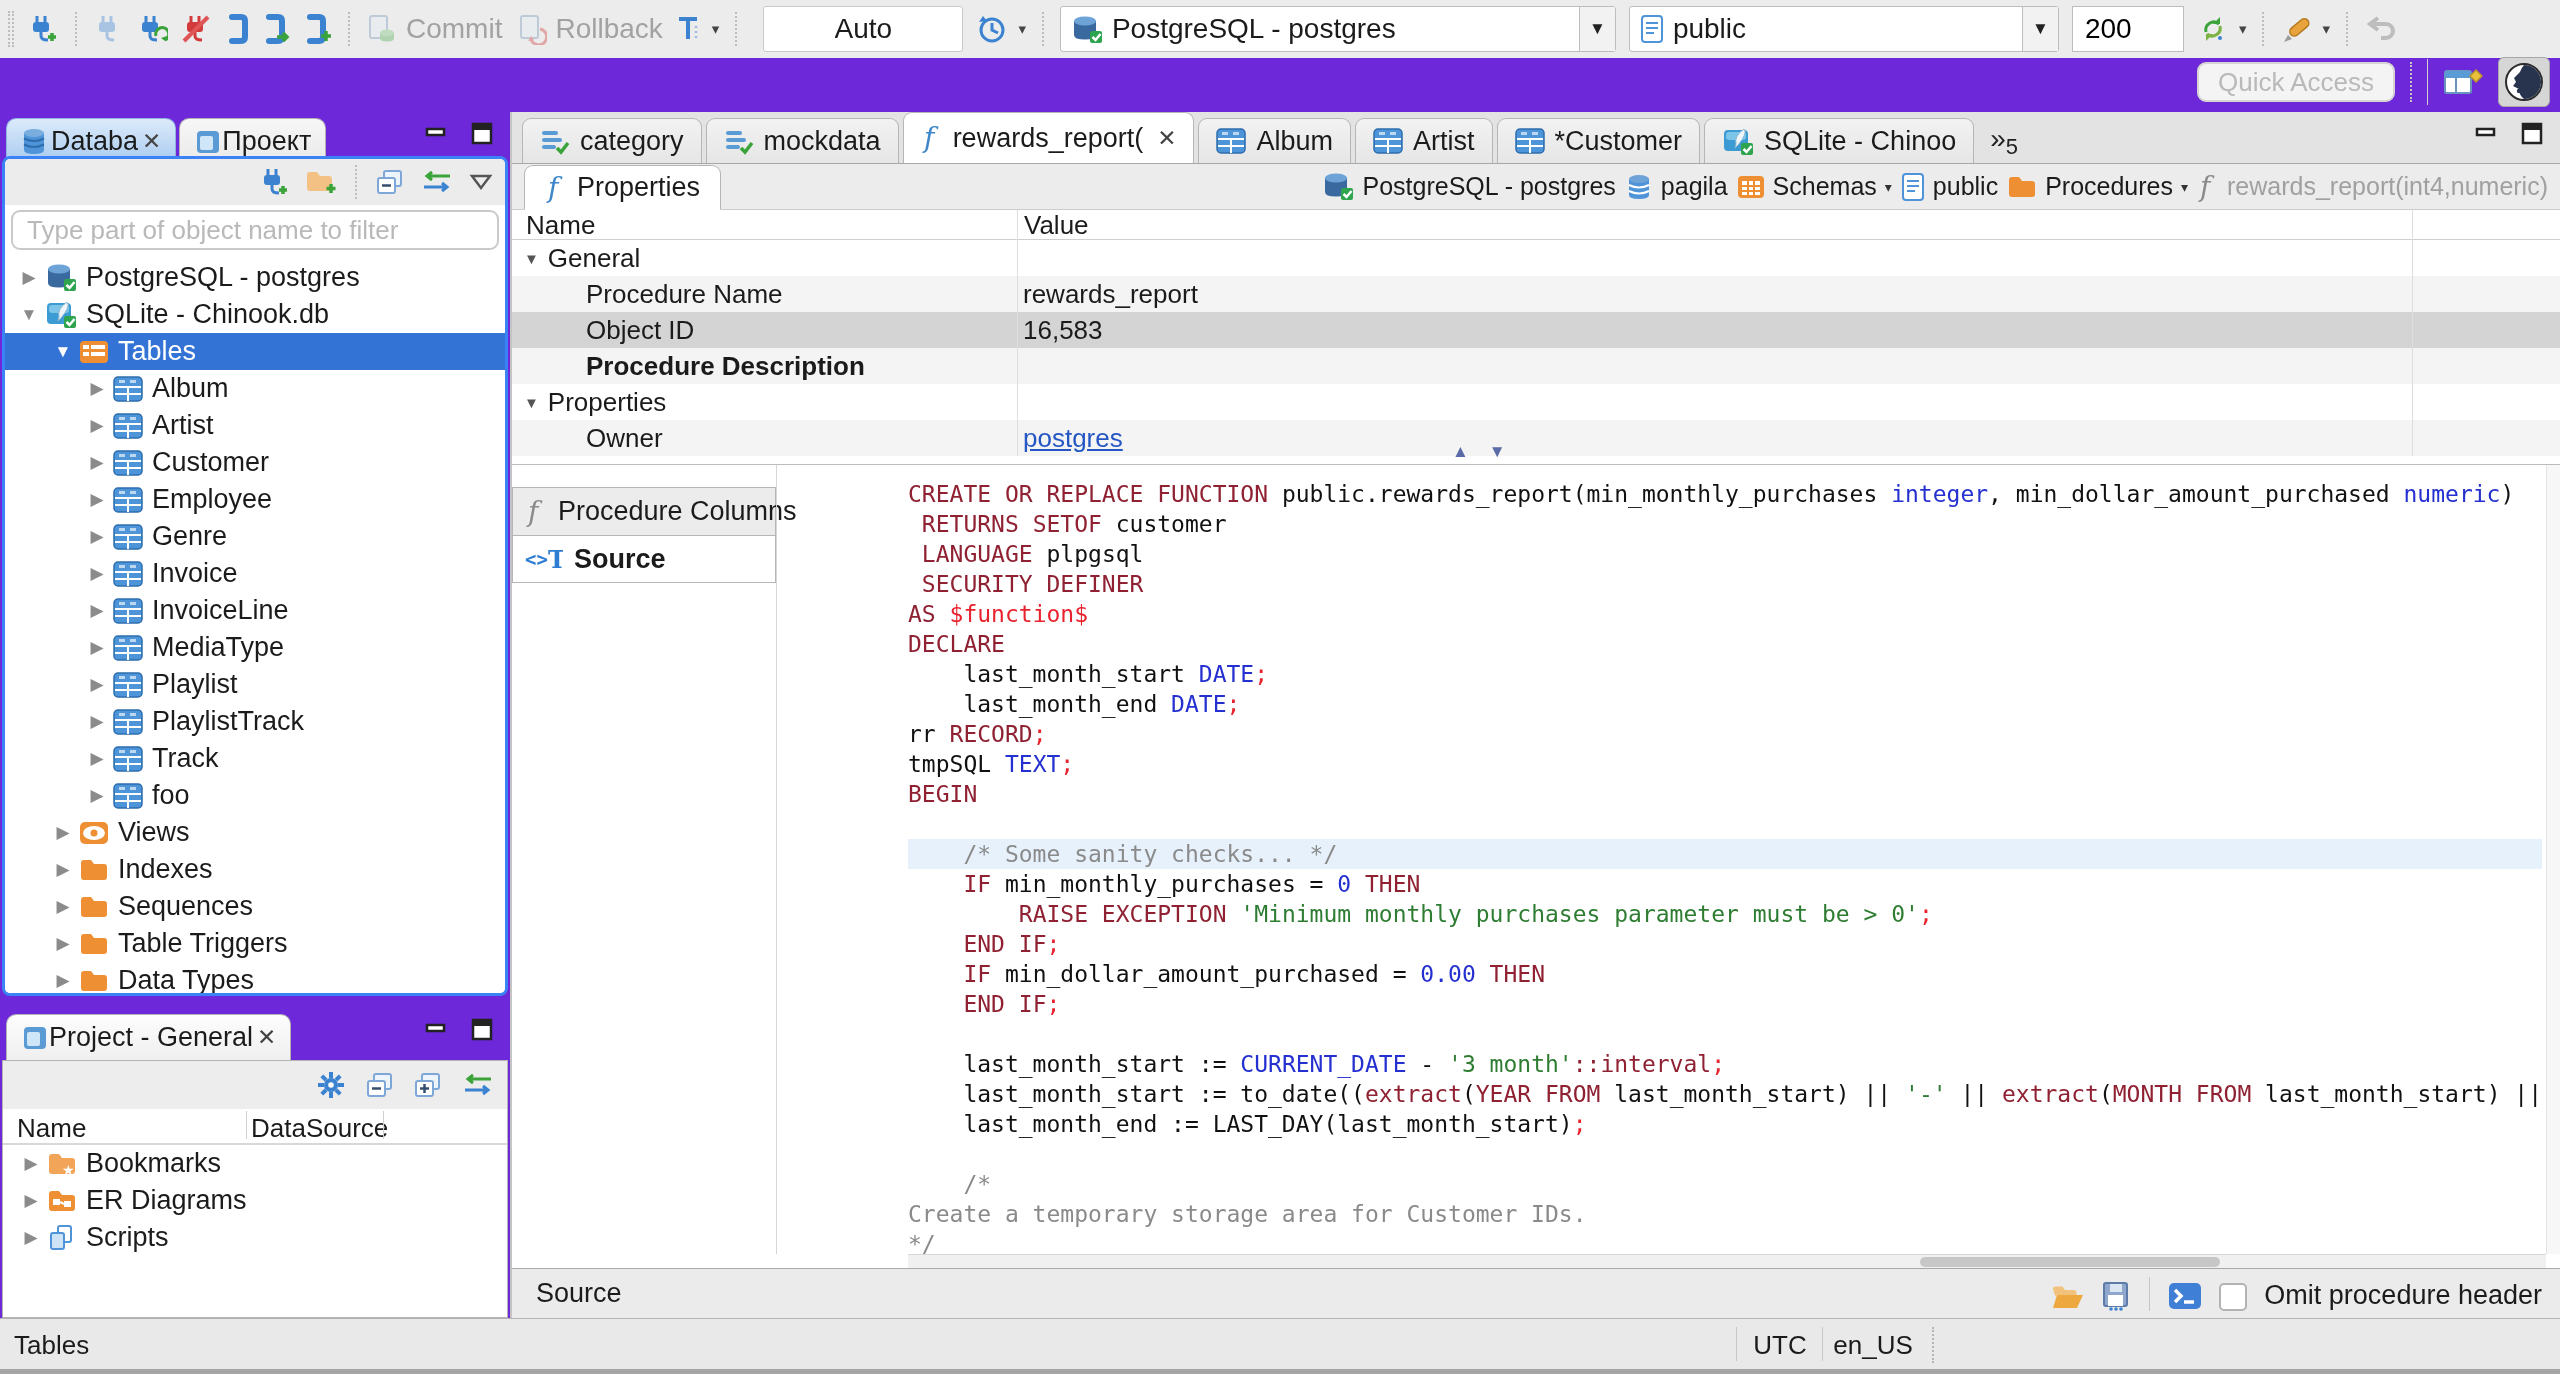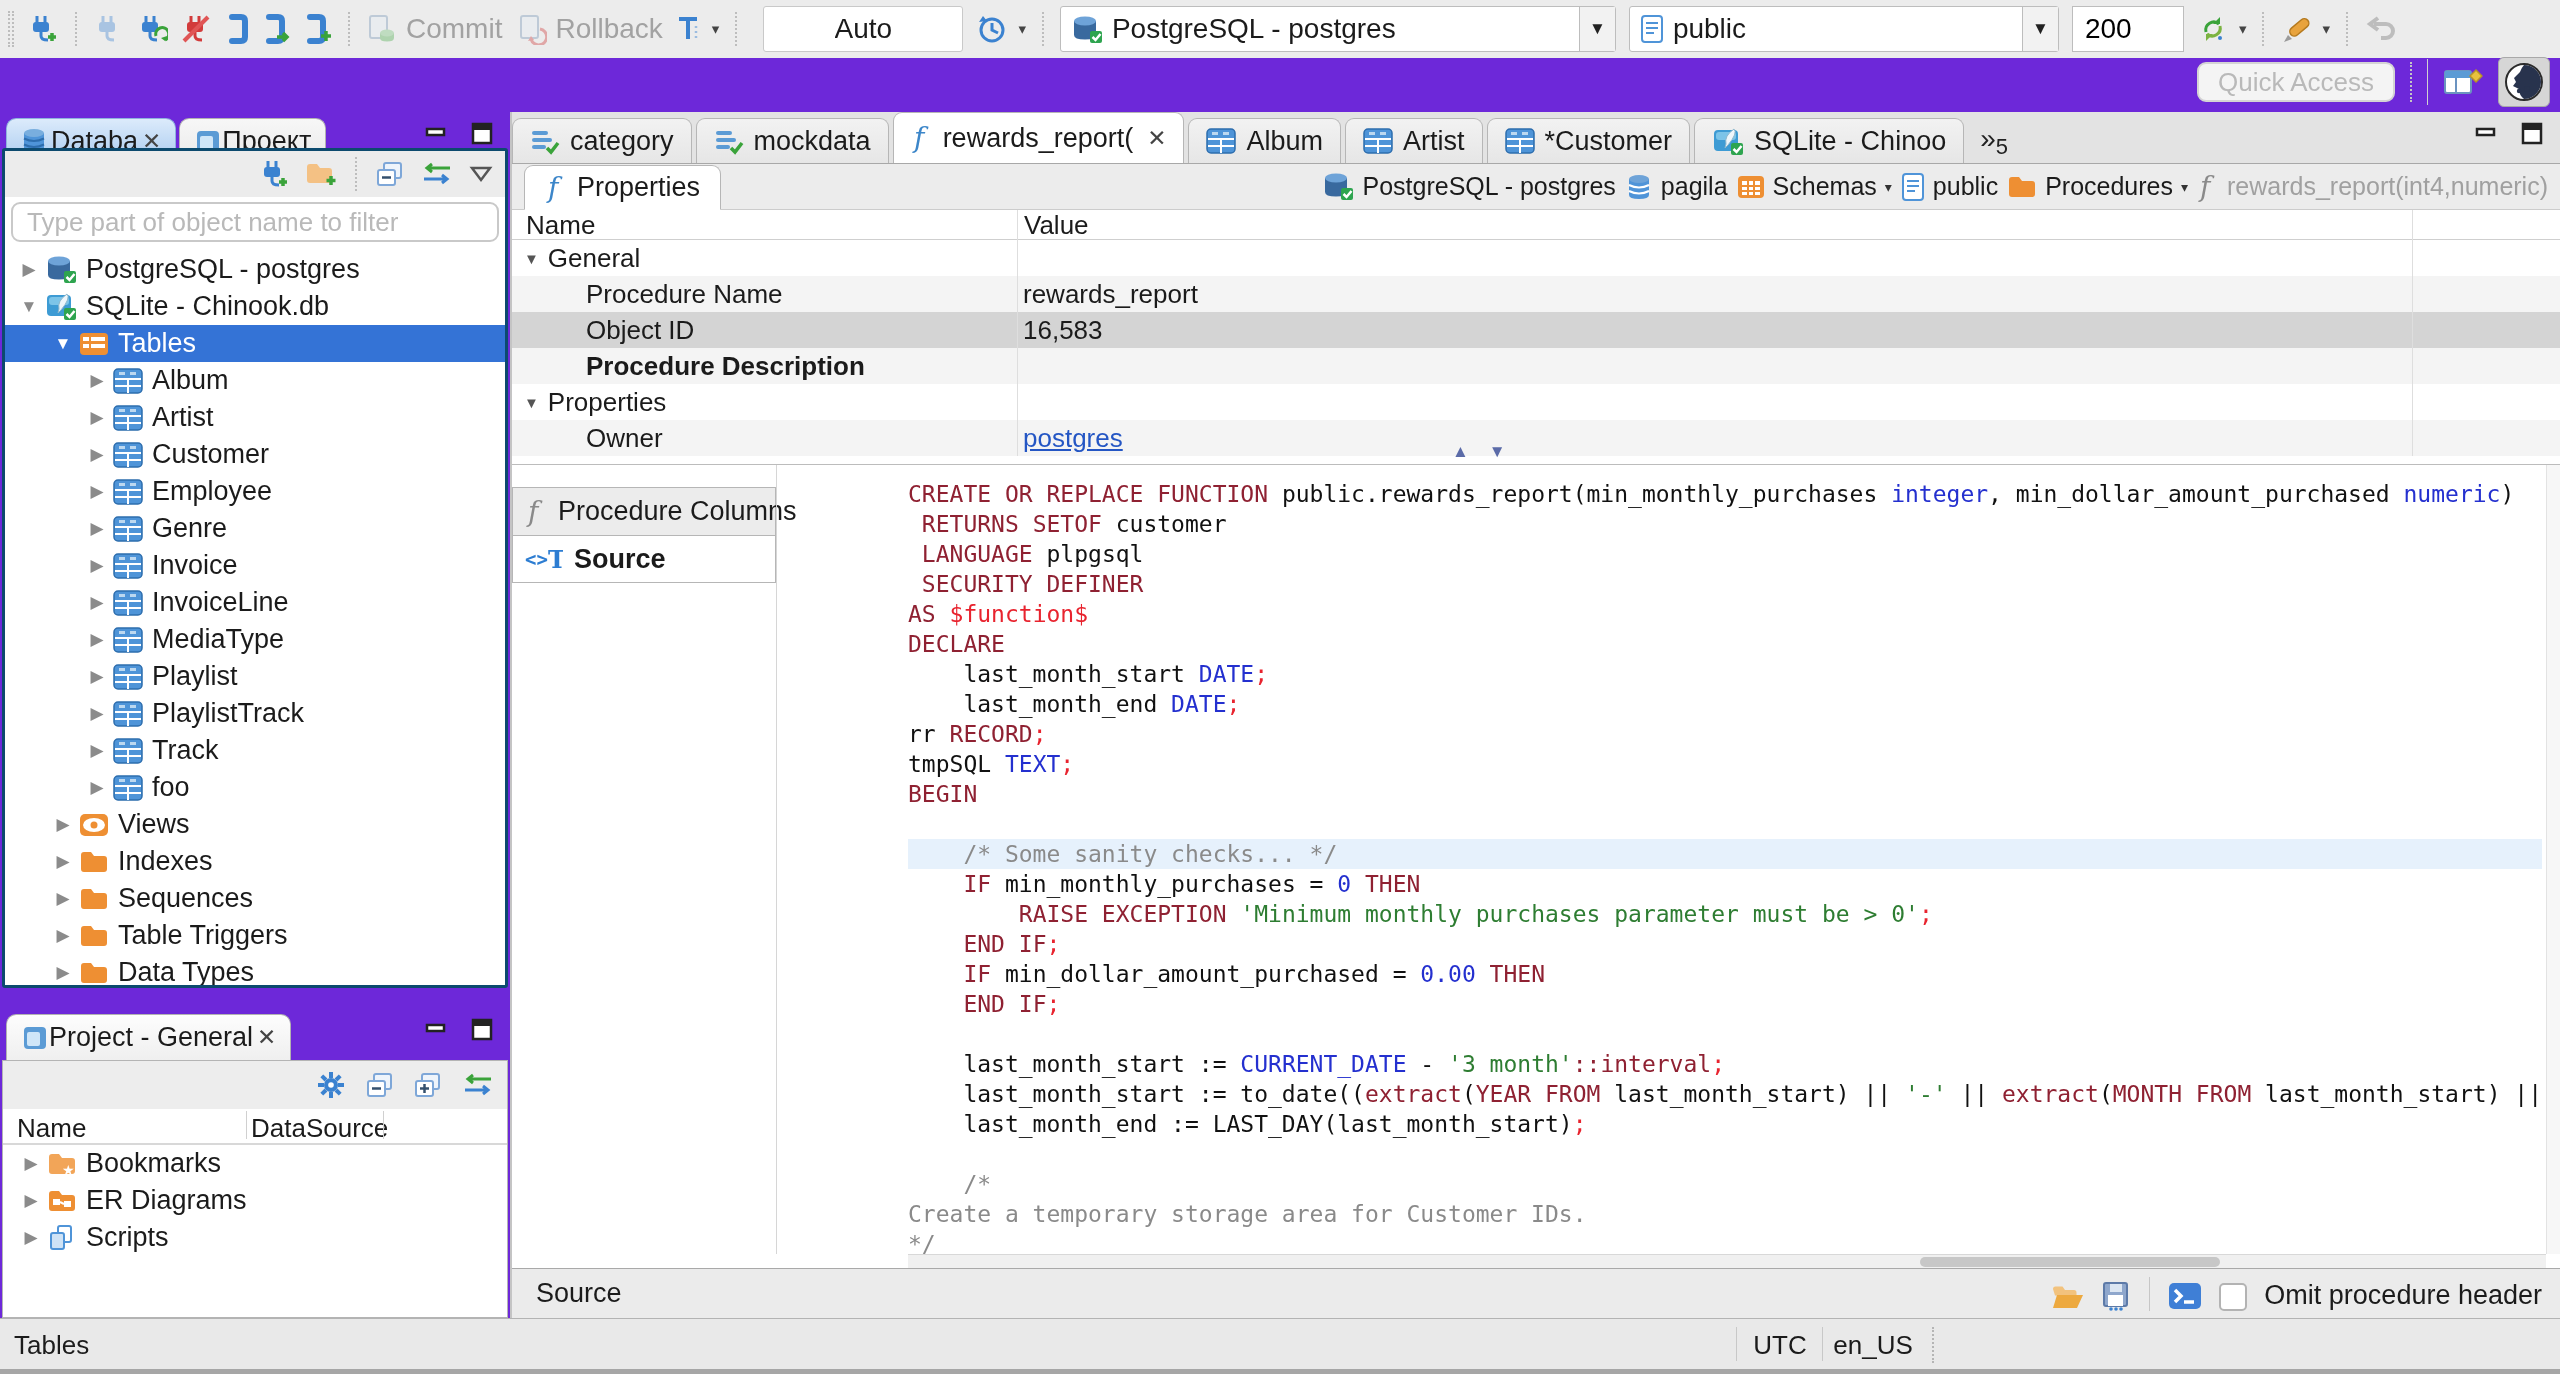--- a/index.html
+++ b/index.html
@@ -36,22 +36,22 @@
             display:flex;align-items:center;justify-content:center}
   
   #left{position:absolute;left:0;top:112px;width:510px;bottom:56px}
   #sash-v{position:absolute;left:510px;top:112px;bottom:56px;width:2px;background:#c4c4c4}
   .tabbar{height:52px;display:flex;align-items:flex-end;padding-left:6px;gap:3px;position:relative}
   .ltab{display:flex;align-items:center;height:46px;padding:0 14px;border:1px solid #b2b2b2;
         border-bottom:none;border-radius:10px 10px 0 0;font-size:27px;background:linear-gradient(#f7f7f7,#e9e9e9);white-space:nowrap}
   .ltab.active{background:linear-gradient(#dcebfb,#a6c9ef);border-color:#8fb4dd}
   .closex{font-size:23px;color:#444;margin-left:4px;font-weight:bold}
   .winbtns{position:absolute;right:14px;top:10px;display:flex;gap:20px;align-items:center}
-  #navigator{position:absolute;left:2px;right:2px;top:36px;height:840px;border:3px solid #0c4a6e;
-             border-radius:3px;background:#fff;overflow:hidden}
+  #navigator{position:absolute;left:2px;right:2px;top:44px;height:840px;border:3px solid #3b82f6;
+             border-radius:8px;background:#fff;overflow:hidden}
   #nav-toolbar{height:46px;background:#ececec;display:flex;align-items:center;justify-content:flex-end;
                gap:15px;padding:0 12px}
   #nav-filter{display:block;margin:5px 6px 4px 6px;height:40px;border:2px solid #c9c9c9;border-radius:9px;
               font-size:26px;color:#333;padding:0 14px;width:calc(100% - 12px);background:#fff;font-family:inherit}
   #nav-filter::placeholder{color:#b9b9b9}
   #nav-tree{position:absolute;top:100px;bottom:0;left:0;right:0;background:#fff;overflow:hidden}
   .trow{height:37px;display:flex;align-items:center;font-size:27px;white-space:nowrap;cursor:default}
   .trow .arr{width:28px;text-align:center;font-size:17px;color:#8b8b8b;flex:none}
   .trow .tico{margin:0 9px 0 2px}
   .trow.selected{background:#3473d6;color:#fff}
@@ -62,21 +62,21 @@
   #proj-toolbar{height:48px;background:#ededed;display:flex;align-items:center;justify-content:flex-end;
                 gap:18px;padding:0 12px}
   #proj-headers{height:36px;border-bottom:2px solid #d8d8d8;position:relative;font-size:26px}
   #proj-headers .h1{position:absolute;left:14px;top:4px}
   #proj-headers .h2{position:absolute;left:248px;top:4px}
   .phline{position:absolute;top:2px;bottom:4px;width:1px;background:#d0d0d0}
   #proj-tree .trow{height:37px}
   
   #main{position:absolute;left:512px;top:112px;right:0;bottom:56px;background:#fff}
   #ed-tabbar{position:absolute;top:0;left:0;right:0;height:52px;background:#e3e3e3;
-             border-bottom:1px solid #a8a8a8;display:flex;align-items:flex-end;}
+             border-bottom:1px solid #a8a8a8;display:flex;align-items:flex-end;padding-left:10px}
   .etab{display:flex;align-items:center;gap:10px;height:45px;padding:0 17px;border:1px solid #b6b6b6;
         border-bottom:none;border-radius:9px 9px 0 0;font-size:27px;margin-right:4px;
         background:linear-gradient(#f2f2f2,#e6e6e6);white-space:nowrap}
   .etab.active{background:#fff;height:51px;position:relative;z-index:2}
   #tab-overflow{margin-left:12px;padding-bottom:8px;font-size:28px;color:#222;display:flex;align-items:flex-end}
   #tab-overflow b{font-weight:normal;font-size:22px;position:relative;top:5px}
   
   #props-row{position:absolute;top:52px;left:0;right:0;height:46px;background:#ececec;
              border-bottom:1px solid #cccccc}
   #properties-tab{position:absolute;left:12px;bottom:-1px;height:45px;background:#fff;border:1px solid #b6b6b6;

